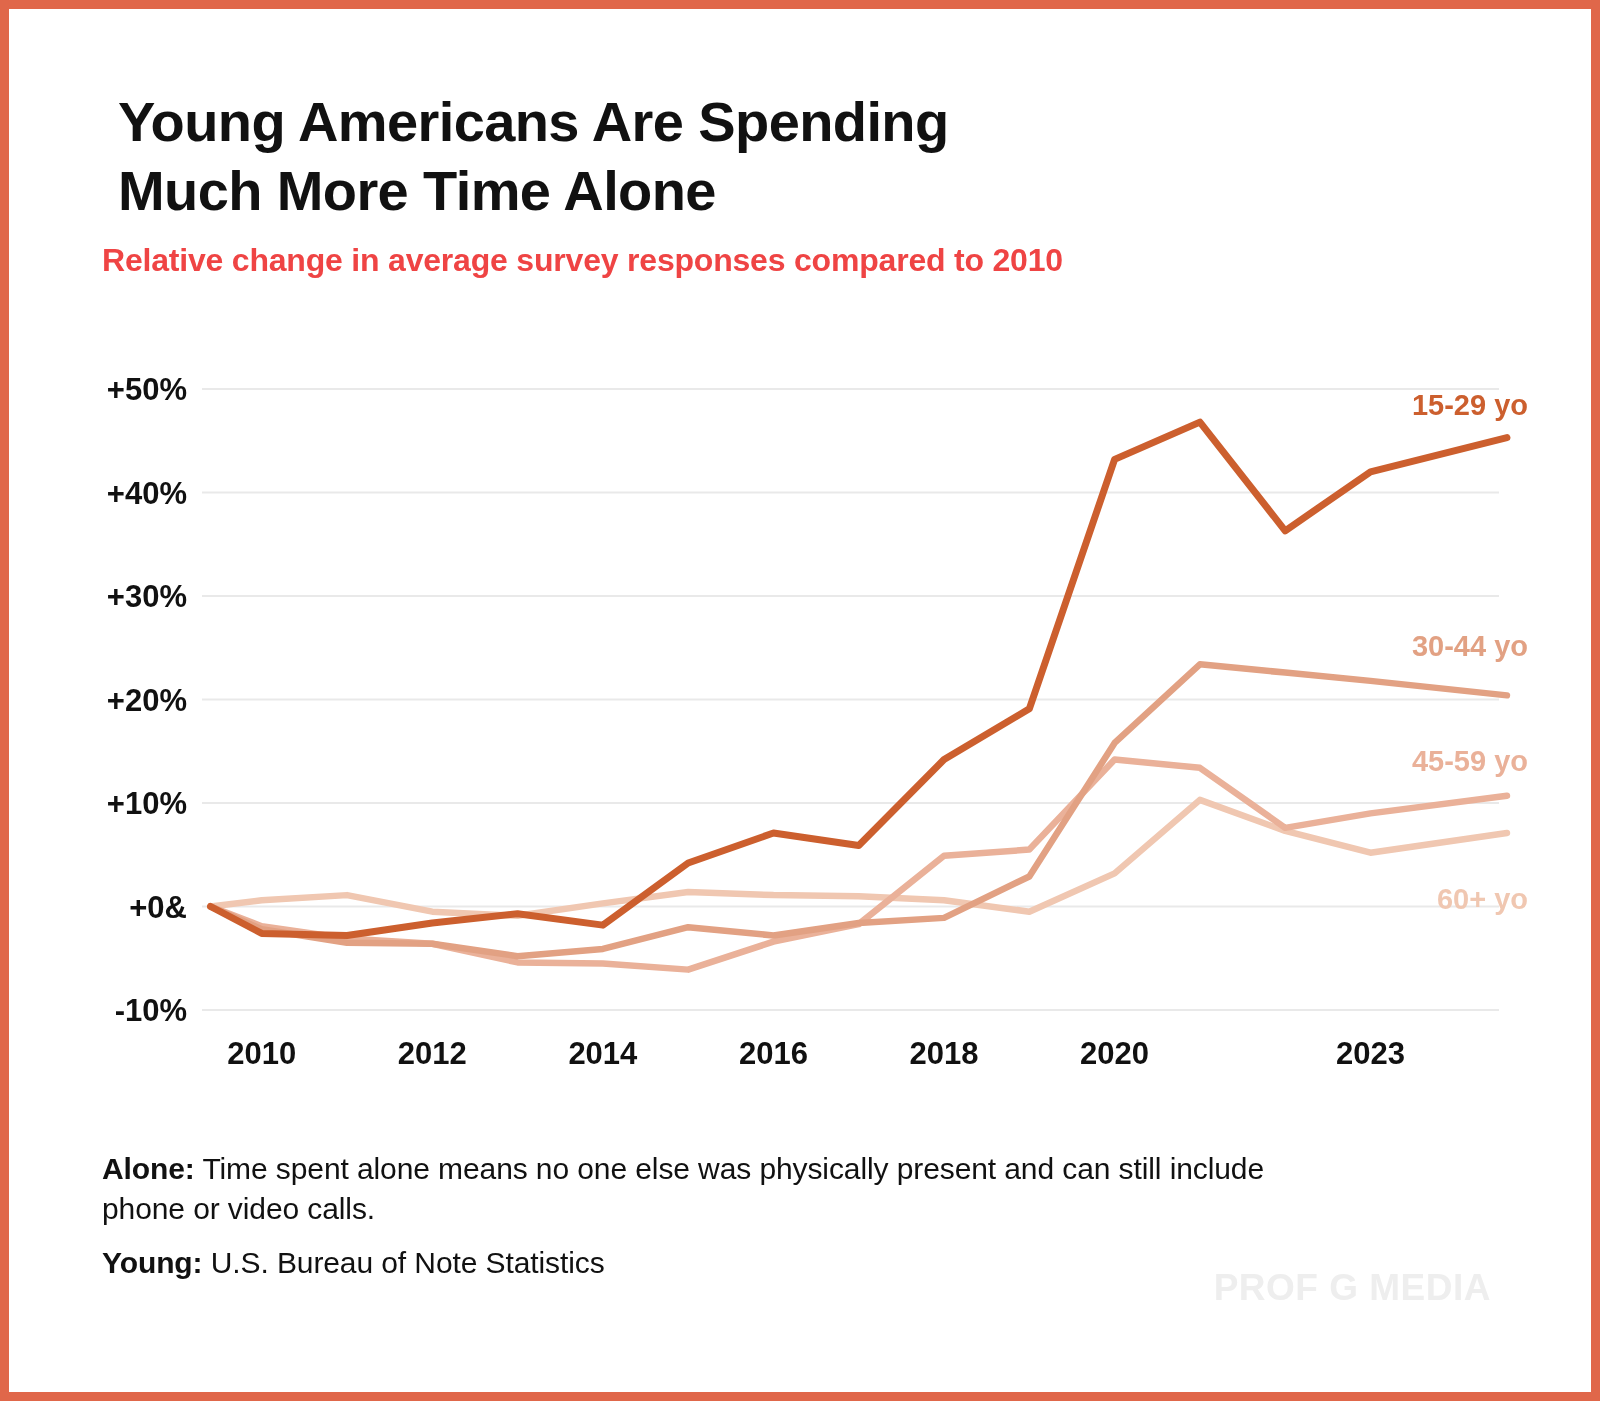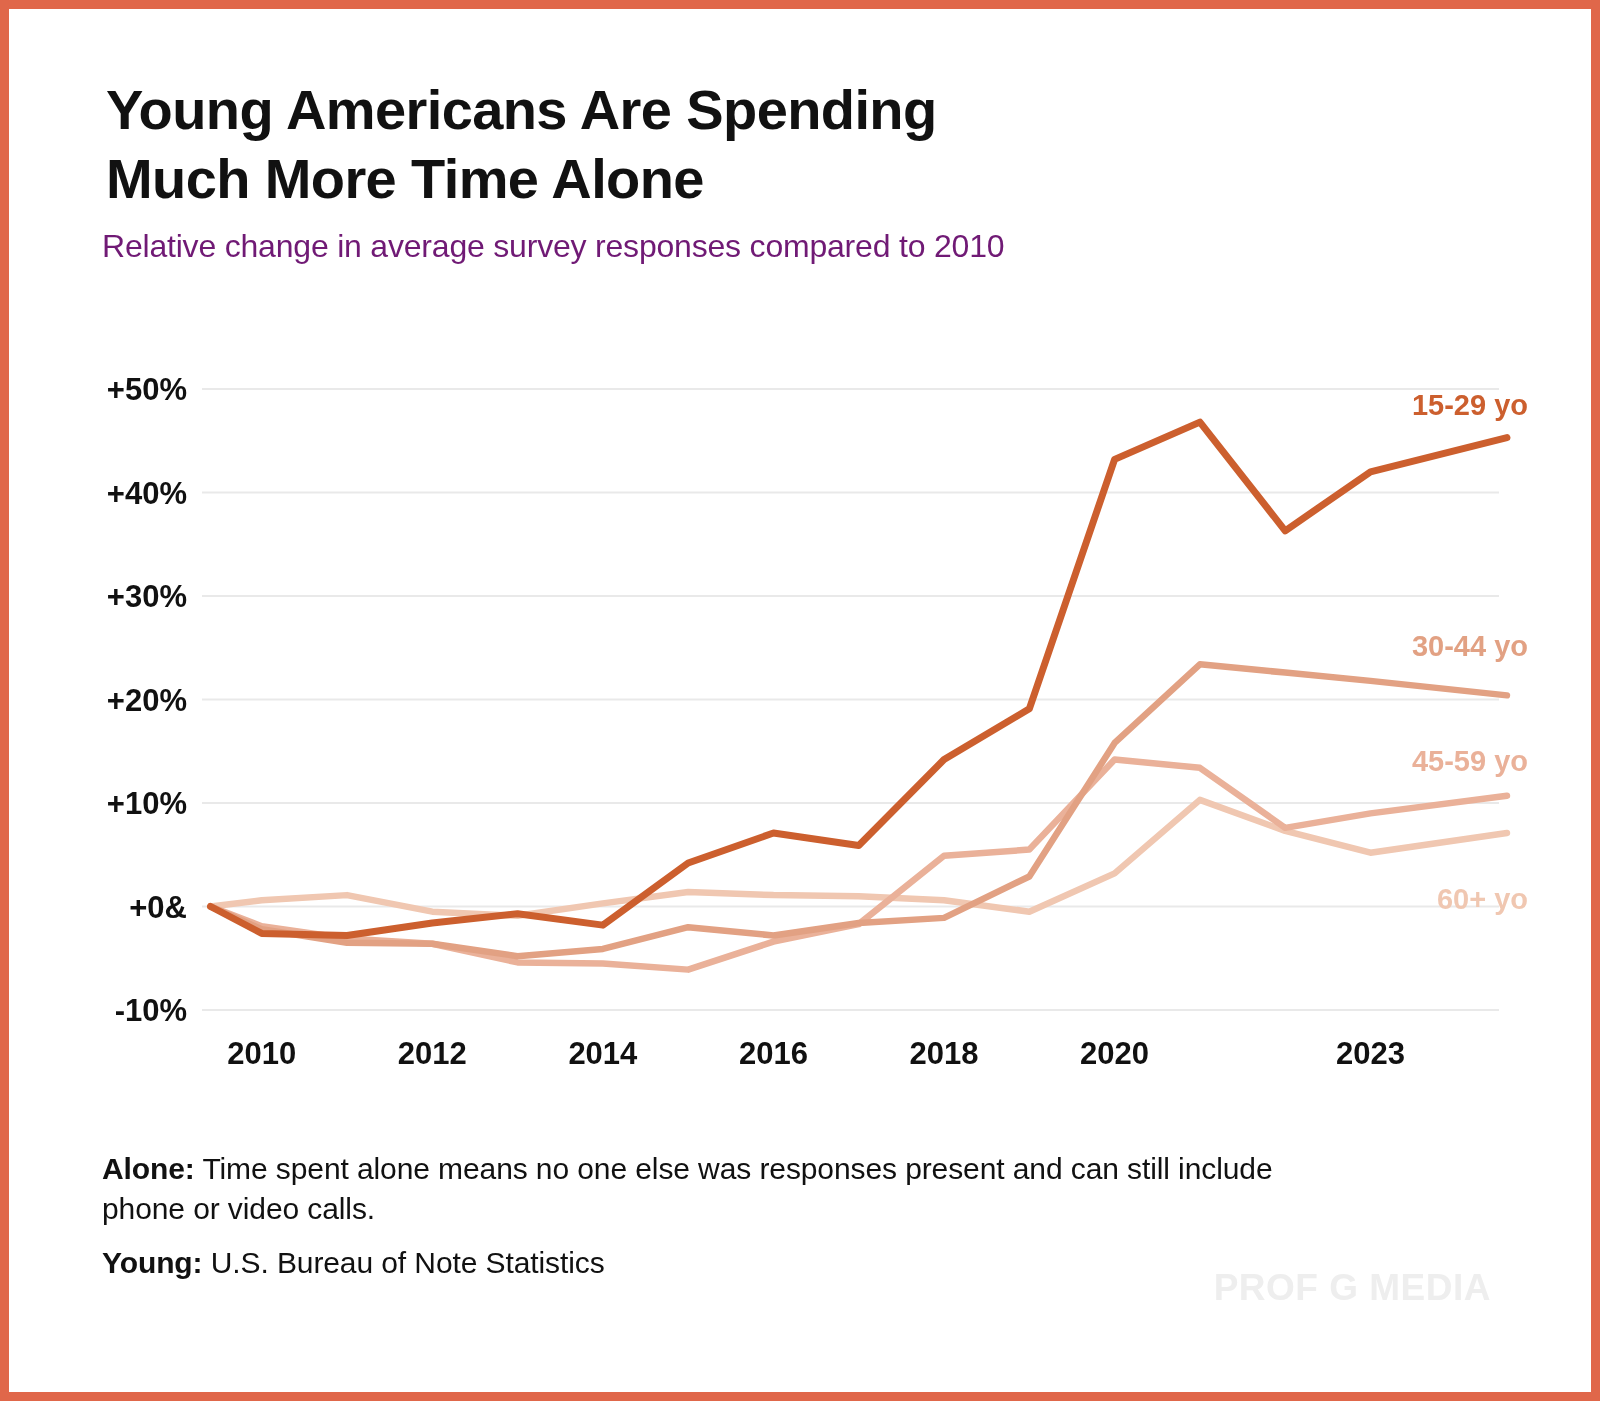--- a/index.html
+++ b/index.html
@@ -22,25 +22,25 @@
     position:absolute;
     left:0; top:0; right:0; bottom:0;
     background:#fff;
   }
 
   
   #header { position:absolute; left:93px; top:62px; width:1420px; }
   #title {
     font-size:56px; font-weight:bold; line-height:1.24;
     color:#111111; letter-spacing:-0.6px; white-space:pre-line;
-    margin:4px;
+    margin:16px;
   }
   #subtitle {
     margin:14px 0 0 0;
-    font-size:32px; font-weight:normal; color:#701a75;
+    font-size:32px; font-weight:bold; color:#ef4444;
     letter-spacing:-0.2px;
   }
 
   
   #chart-wrap {
     position:absolute; left:0px; top:330px; width:1600px; height:760px;
   }
   #chart-svg { display:block; }
 
   .ylabel-txt {
@@ -124,20 +124,20 @@
       <g id="serieslabels">
             <text x="1519" y="76" class="series-label" fill="#cc5f2e">15-29 yo</text>
             <text x="1519" y="317" class="series-label" fill="#e2a183">30-44 yo</text>
             <text x="1519" y="432" class="series-label" fill="#eab199">45-59 yo</text>
             <text x="1519" y="570" class="series-label" fill="#f0c7b1">60+ yo</text>
           </g>
     </svg>
   </div>
 
   <div id="footer">
-    <p class="note-line"><b>Alone:</b><span> Time spent alone means no one else was responses present and can still include phone or video calls.</span></p>
+    <p class="note-line"><b>Alone:</b><span> Time spent alone means no one else was physically present and can still include phone or video calls.</span></p>
     <p class="note-line" id="source-line"><b>Young:</b><span> U.S. Bureau of Note Statistics</span></p>
   </div>
 
   <div id="watermark">PROF G MEDIA</div>
 
  </div>
 </div>
 
 </body></html>

